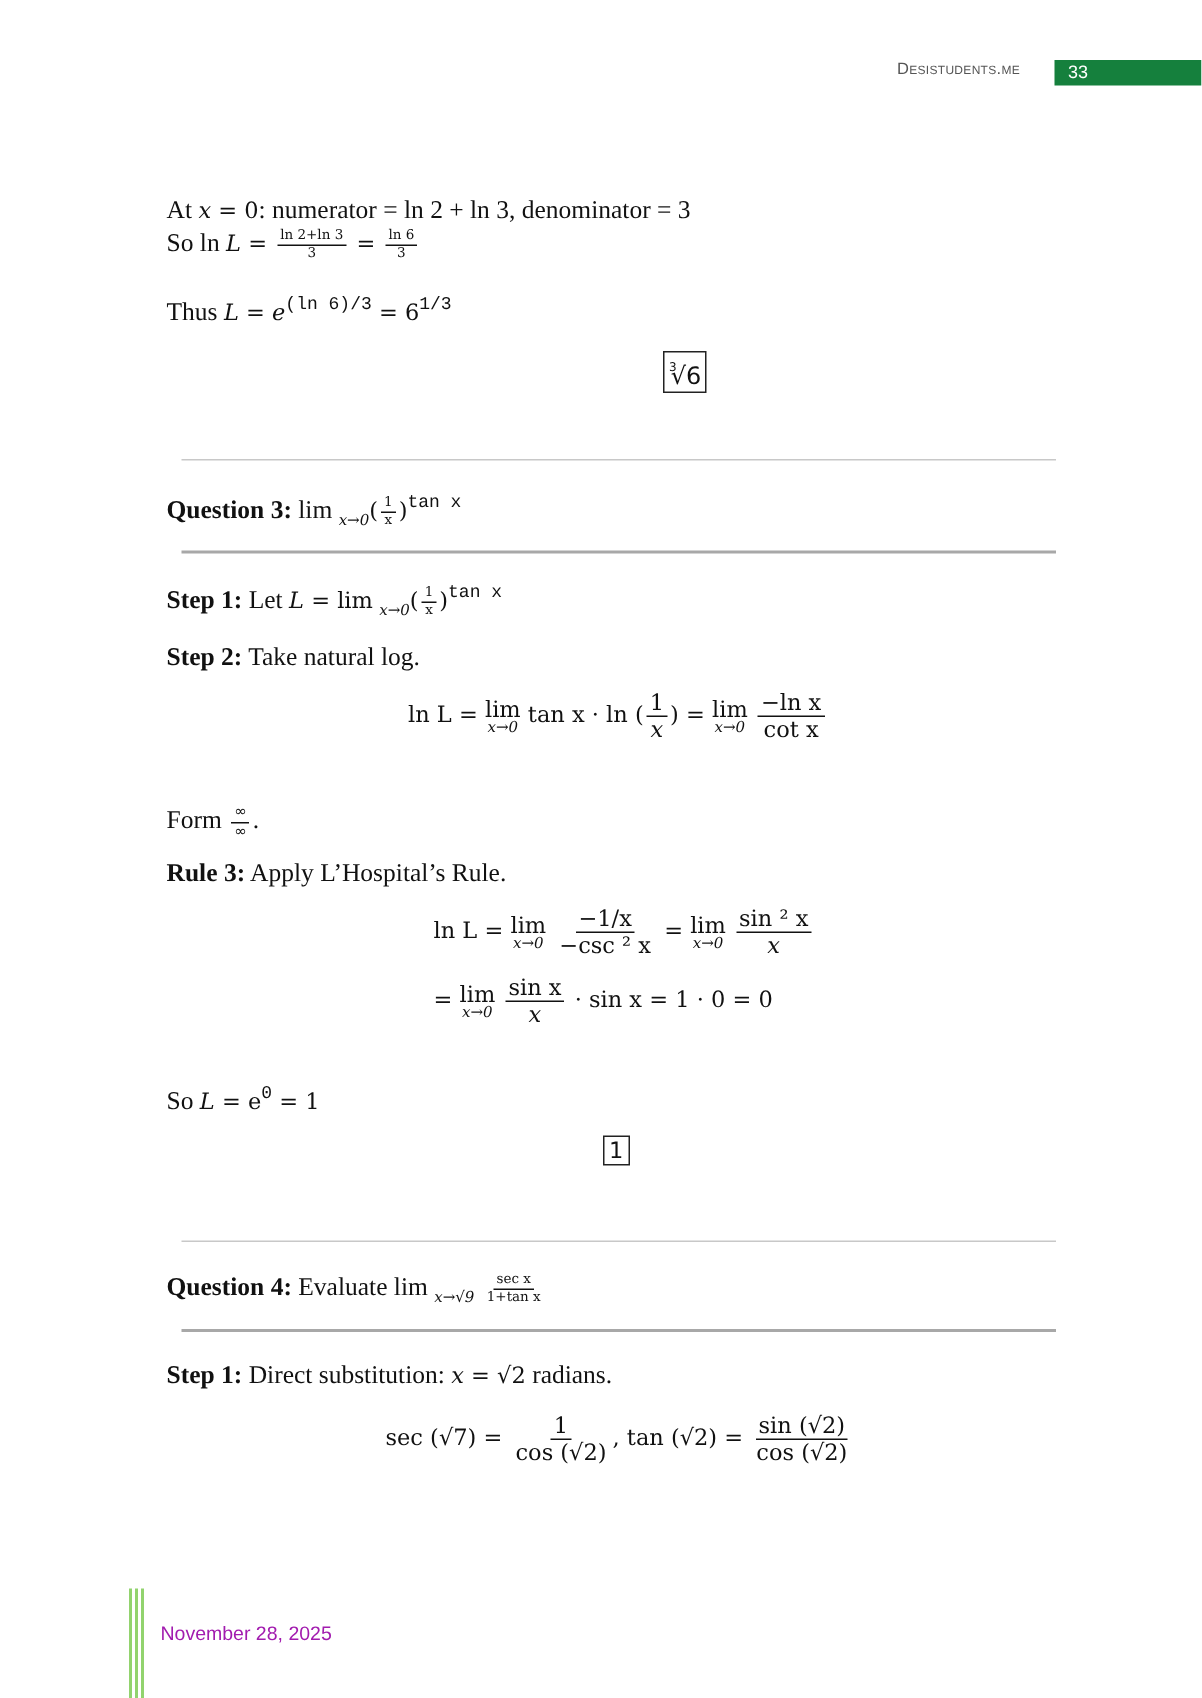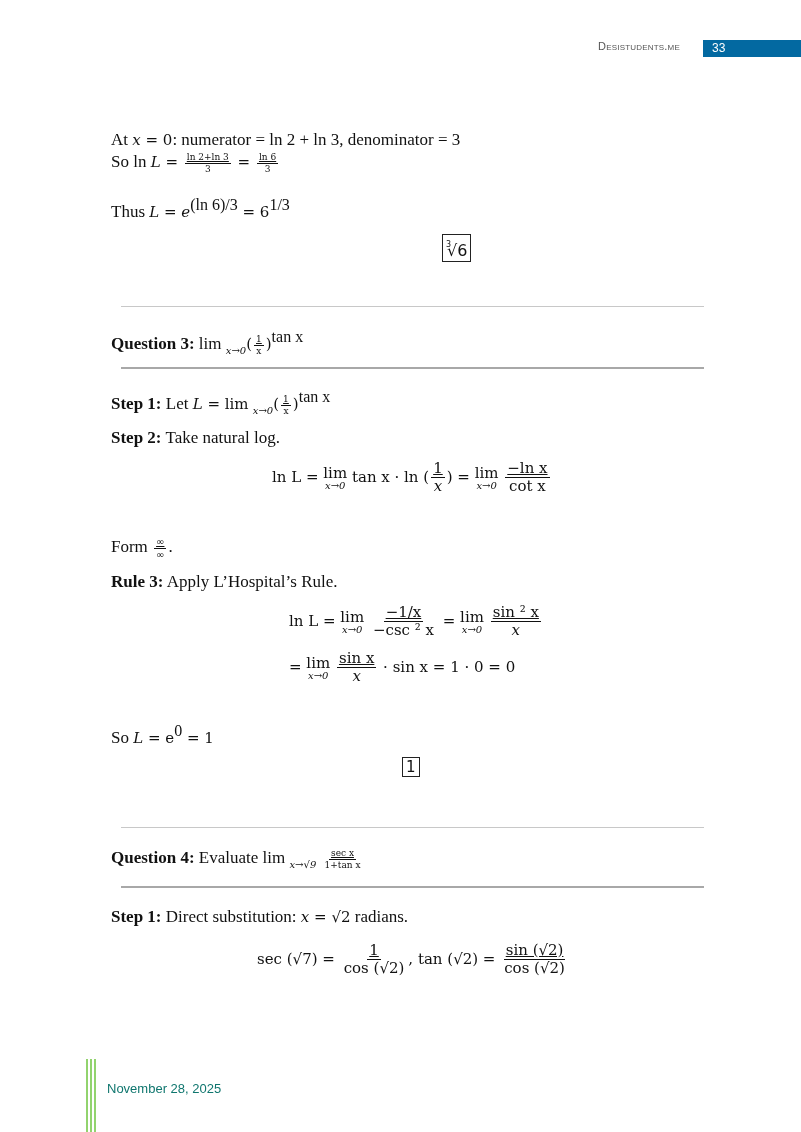--- a/index.html
+++ b/index.html
@@ -1,46 +1,46 @@
 <!DOCTYPE html>
 <html><head>
 <meta charset="utf-8">
 <style>
   html, body { margin: 0; padding: 0; background: #fff; }
   body { width: 801px; height: 1132px; position: relative; overflow: hidden;
          font-family: "Liberation Serif", serif; color: #111; }
   .abs { position: absolute; }
   .hdr-site { left: 598px; top: 40px; font-family: "Liberation Sans", sans-serif;
               font-size: 11px; color: #555; letter-spacing: 0.2px; font-variant: small-caps; }
-  .hdr-page { left: 703px; top: 40px; width: 98px; height: 17px; background: #0369a1;
+  .hdr-page { left: 703px; top: 40px; width: 98px; height: 17px; background: #15803d;
               color: #fff; font-family: "Liberation Sans", sans-serif; font-size: 12px;
               line-height: 17px; padding-left: 9px; box-sizing: border-box; }
   .txt { font-size: 17px; left: 111px; white-space: nowrap; }
   .it { font-style: italic; font-family: "DejaVu Serif", serif; font-size: 15px; }
   .m { font-family: "DejaVu Serif", serif; font-size: 15px; }
-  .sup { font-size: 16px; vertical-align: 7px; font-family: Liberation Serif, serif; }
+  .sup { font-size: 12px; vertical-align: 7px; font-family: Liberation Mono, monospace; }
   .sub { font-size: 10px; vertical-align: -5px; font-family: "DejaVu Serif", serif; font-style: italic; }
   .frac { display: inline-flex; flex-direction: column; align-items: center; vertical-align: middle;
           margin: 0 2px; }
-  .frac .n { padding: 0 2px; border-bottom: 1px solid #111; line-height: 1.15; text-decoration: underline; }
+  .frac .n { padding: 0 2px; border-bottom: 1px solid #111; line-height: 1.15; }
   .frac .d { padding: 0 2px; line-height: 1.15; }
   .sm { font-size: 10px; font-family: "DejaVu Sans", sans-serif; }
   .tiny .n, .tiny .d { font-size: 9px; font-family: "DejaVu Serif", serif; }
   .boxed { border: 1.5px solid #222; padding: 0 3px; font-family: "DejaVu Sans", sans-serif;
            font-size: 16px; line-height: 20px; }
   .rule-thin { left: 121px; width: 583px; height: 1px; background: #c8c8c8; }
   .rule-thick { left: 121px; width: 583px; height: 2px; background: #a8a8a8; }
   .b { font-weight: bold; }
   .lim { display: inline-flex; flex-direction: column; align-items: center; vertical-align: middle; }
   .lim .top { font-family: "DejaVu Serif", serif; font-size: 15px; line-height: 1.1; }
   .lim .bot { font-family: "DejaVu Serif", serif; font-style: italic; font-size: 10px; line-height: 1; }
   .eq { font-family: "DejaVu Serif", serif; font-size: 15px; white-space: nowrap; }
   .foot-bars { left: 86px; top: 1059px; width: 10px; height: 73px;
                background: linear-gradient(to right, #92d36e 0 2px, transparent 2px 4px, #92d36e 4px 6px, transparent 6px 8px, #92d36e 8px 10px); }
-  .foot-date { left: 107px; top: 1081px; font-family: "Liberation Sans", sans-serif; font-size: 13px; color: #0f766e; }
+  .foot-date { left: 107px; top: 1081px; font-family: "Liberation Sans", sans-serif; font-size: 13px; color: #a21caf; }
   .rootidx { font-size: 8px; vertical-align: 9px; margin-right: -4px; }
 </style>
 </head>
 <body>
 
 <div class="abs hdr-site">Desistudents.me</div>
 <div class="abs hdr-page">33</div>
 
 <div class="abs txt" style="top:130px;">
   <span>At </span><span class="it">x</span><span class="m"> = 0</span><span>: numerator = ln 2 + ln 3, denominator = 3</span>

